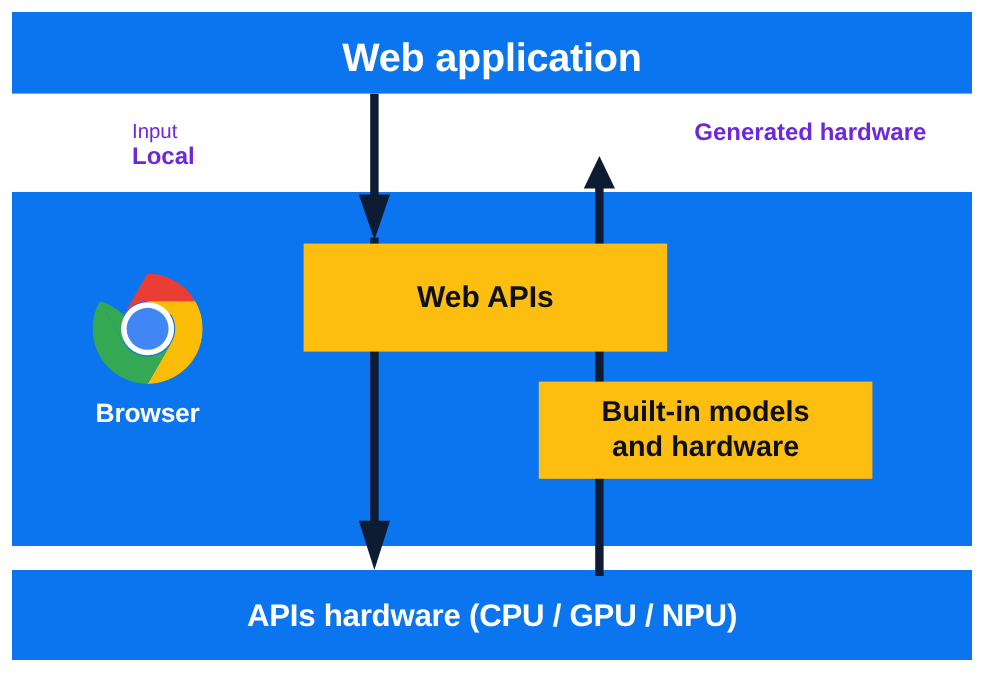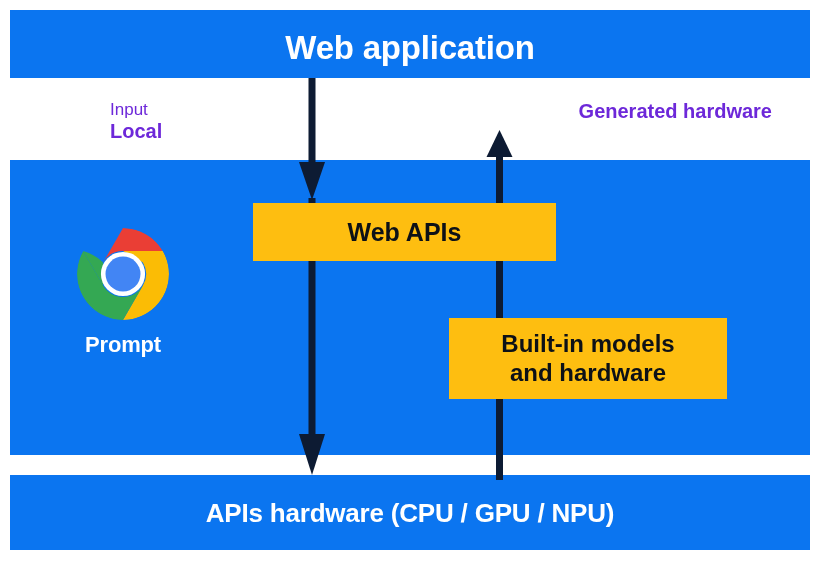--- a/index.html
+++ b/index.html
@@ -65,21 +65,21 @@
     color: #0d1117;
     font-weight: bold;
     display: flex;
     align-items: center;
     justify-content: center;
     text-align: center;
     line-height: 1.2;
     box-sizing: border-box;
   }
   #web-apis-box {
-    left: 253px; top: 203px; width: 303px; height: 58px;
+    left: 253px; top: 203px; width: 303px; height: 90px;
     font-size: 25px;
     z-index: 3;
   }
   #builtin-models-box {
     left: 432px; top: 318px; width: 278px; height: 81px;
     font-size: 24px;
     z-index: 3;
     margin-left: 17px;
   }
   #builtin-models-box .line { display: block; }
@@ -159,21 +159,21 @@
 
         <path d="M50 100 A50 50 0 0 1 6.7 25 L28.35 62.5 A25 25 0 0 0 71.65 62.5 Z" fill="#34a853"></path>
 
         <path d="M6.7 25 A50 50 0 0 1 28.35 37.5 L28.35 62.5 Z" fill="#34a853"></path>
 
         <circle cx="50" cy="50" r="24" fill="#ffffff"></circle>
 
         <circle cx="50" cy="50" r="19" fill="#4285f4"></circle>
       </g>
     </svg>
-    <span id="browser-label">Prompt</span>
+    <span id="browser-label">Browser</span>
   </div>
 
   <div class="yellow-box" id="web-apis-box">
     <span>Web APIs</span>
   </div>
 
   <div class="yellow-box" id="builtin-models-box">
     <span>
       <span class="line">Built-in models</span>
       <span class="line">and hardware</span>

